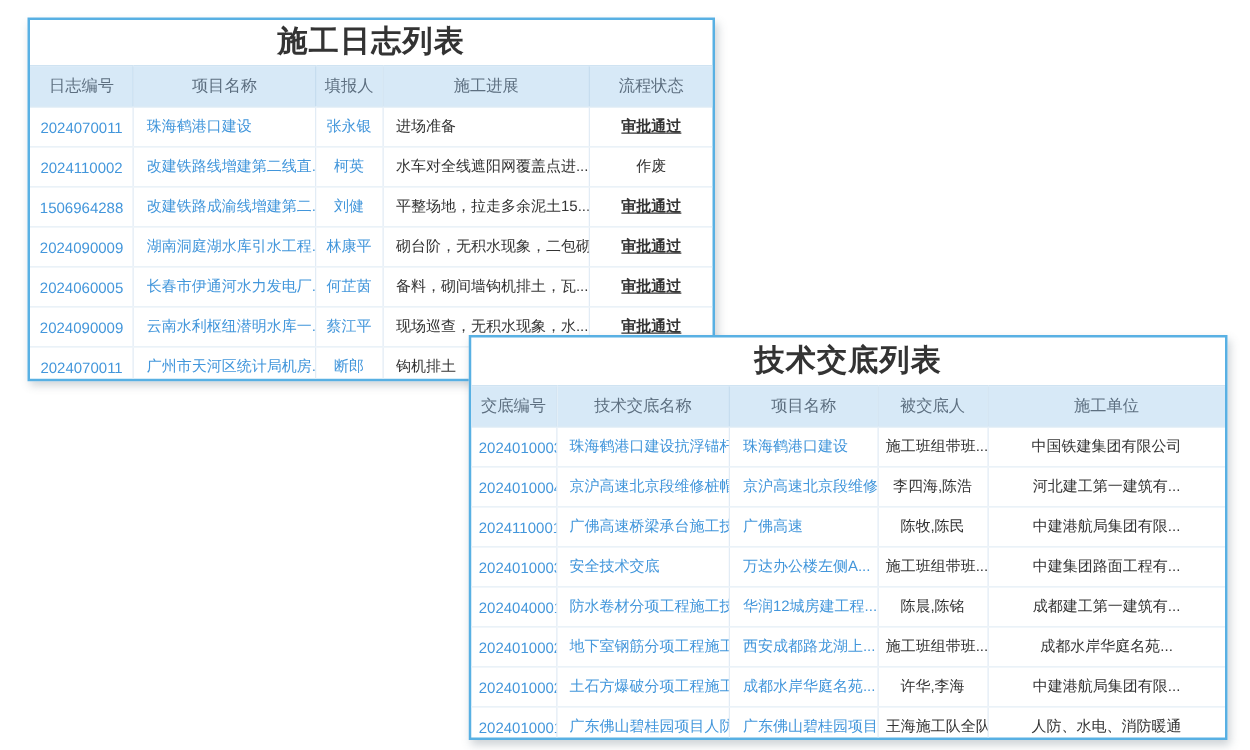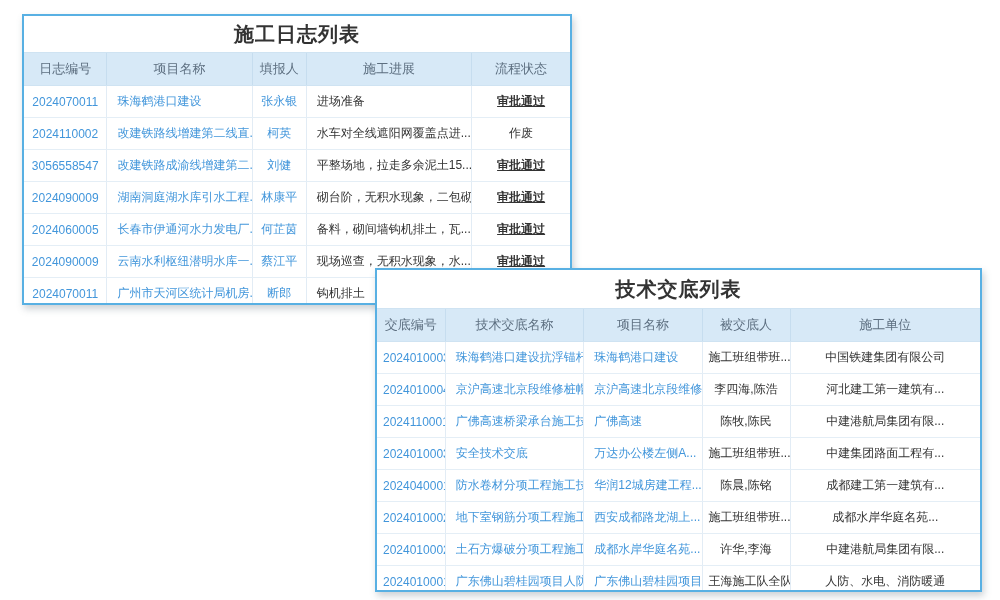--- a/index.html
+++ b/index.html
@@ -11,21 +11,21 @@
     background:#ffffff;
     border:2px solid var(--panel-border);
     box-shadow:2px 4px 7px rgba(90,105,120,0.30);
     overflow:hidden;
   }
   .panel-log        { left:22px;  top:14px;  width:550px; height:291px; z-index:1; }
   .panel-disclosure { left:375px; top:268px; width:607px; height:324px; z-index:2; }
 
   .panel-title {
     text-align:center; font-weight:bold; color:#333333;
-    font-size:20px; letter-spacing:1px;
+    font-size:24px; letter-spacing:1px;
   }
   .panel-log .panel-title        { line-height:36px; height:36px; }
   .panel-disclosure .panel-title { line-height:38px; height:38px; }
 
   table.grid { width:100%; border-collapse:collapse; table-layout:fixed; }
 
   table.grid thead th {
     background:var(--header-bg);
     color:var(--header-text);
     font-size:13px; font-weight:normal;
@@ -95,21 +95,21 @@
           <td class="status-approved">审批通过</td>
         </tr>
         <tr>
           <td>2024110002</td>
           <td>改建铁路线增建第二线直...</td>
           <td>柯英</td>
           <td>水车对全线遮阳网覆盖点进...</td>
           <td class="status-voided">作废</td>
         </tr>
         <tr>
-          <td>3056558547</td>
+          <td>1506964288</td>
           <td>改建铁路成渝线增建第二...</td>
           <td>刘健</td>
           <td>平整场地，拉走多余泥土15...</td>
           <td class="status-approved">审批通过</td>
         </tr>
         <tr>
           <td>2024090009</td>
           <td>湖南洞庭湖水库引水工程...</td>
           <td>林康平</td>
           <td>砌台阶，无积水现象，二包砌...</td>

